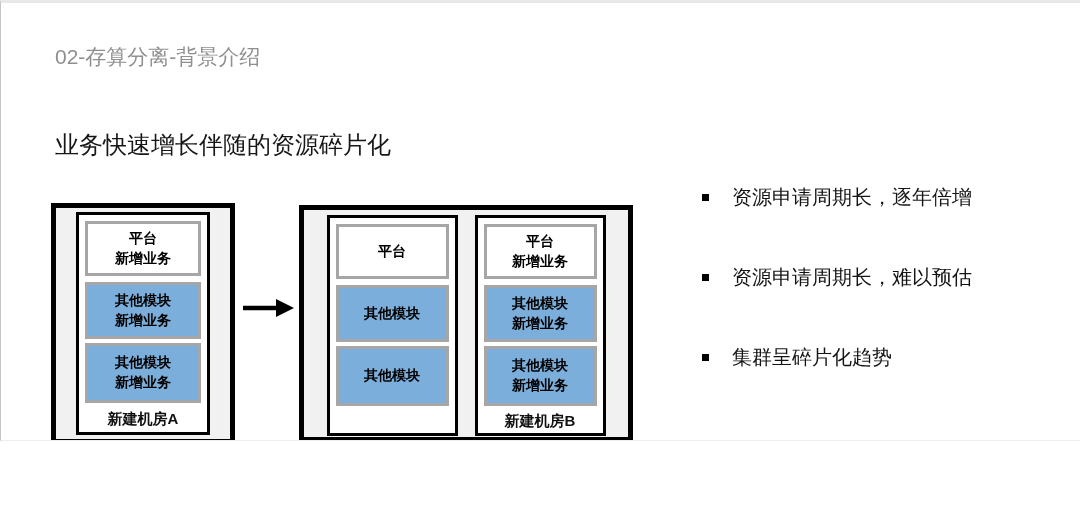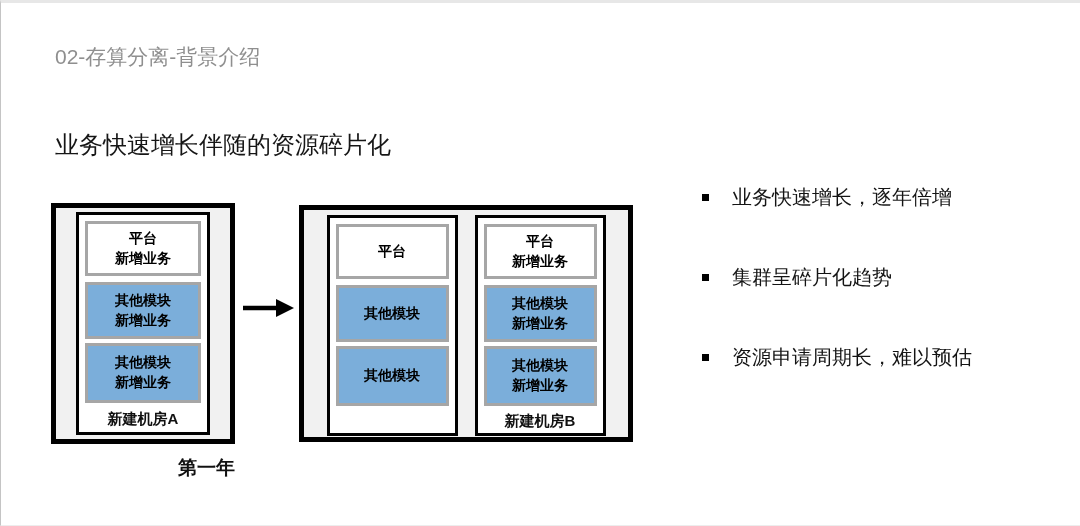--- a/index.html
+++ b/index.html
@@ -1,19 +1,19 @@
 <!DOCTYPE html>
 <html style="--cell-blue: #7baeda; --cell-border: #a6a6a6; --outer-bg: #f1f1f1; --kicker-gray: #8f8f8f;"><head>
 <meta charset="utf-8">
 <style>
   html, body { margin: 0; padding: 0; background: #fff; }
   .slide {
     position: relative;
     width: 1080px;
-    height: 526px;
+    height: 441px;
     box-sizing: border-box;
     background: #ffffff;
     border-left: 1px solid #c4c4c4;
     border-top: 3px solid #e7e7e7;
     border-bottom: 1px solid #ededed;
     overflow: hidden;
     font-family: "Liberation Sans", "DejaVu Sans", sans-serif;
     color: #111;
   }
   .kicker {
@@ -196,25 +196,25 @@
           <div class="room-label">新建机房B</div>
         </div>
       </div>
     </div>
 
   </div>
 
   <ul class="bullets">
     <li>
       <span class="bullet-marker"></span>
-      <span>业务快速增长，逐年倍增</span>
+      <span>资源申请周期长，逐年倍增</span>
+    </li>
+    <li>
+      <span class="bullet-marker"></span>
+      <span>资源申请周期长，难以预估</span>
     </li>
     <li>
       <span class="bullet-marker"></span>
       <span>集群呈碎片化趋势</span>
     </li>
-    <li>
-      <span class="bullet-marker"></span>
-      <span>资源申请周期长，难以预估</span>
-    </li>
   </ul>
 
 </div>
 
 </body></html>

